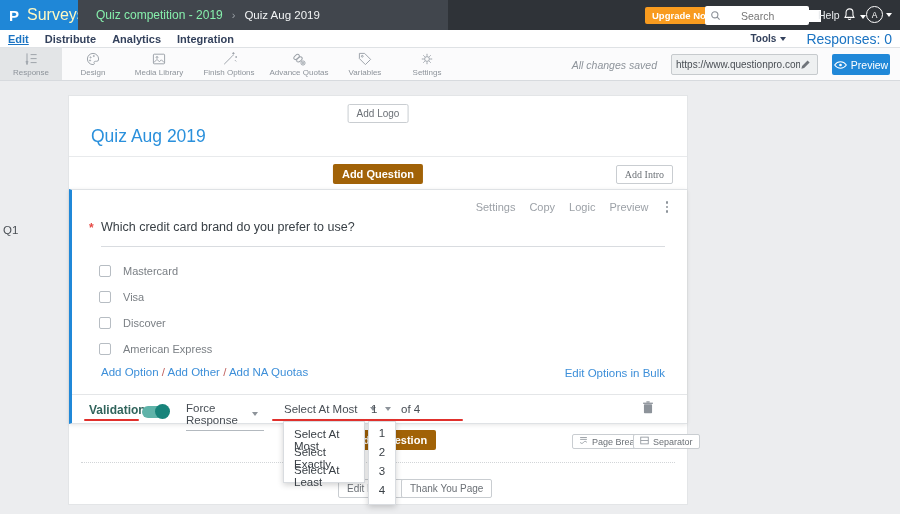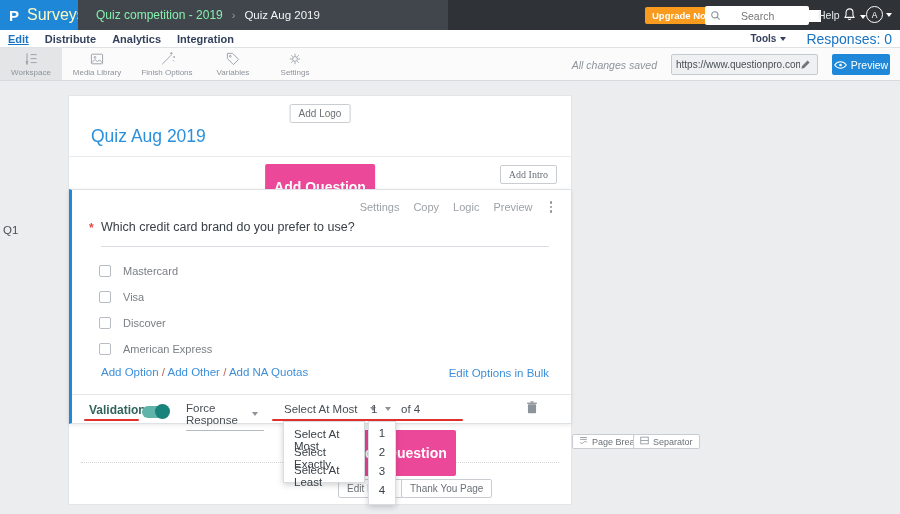--- a/index.html
+++ b/index.html
@@ -60,29 +60,29 @@
   .url-box { width:147px; height:21px; background:#eef0f1; border:1px solid #c6cacd; border-radius:2px;
              display:flex; align-items:center; padding:0 4px; }
   .url-box input { border:none; outline:none; background:transparent; width:124px; font-size:10px;
                    color:#4a4f55; font-family:"Liberation Sans",sans-serif; }
   .preview-btn { width:58px; height:21px; background:#2088d8; border:none; border-radius:2px; color:#fff;
                  font-size:10.5px; display:flex; align-items:center; justify-content:center; gap:4px;
                  cursor:pointer; font-family:"Liberation Sans",sans-serif; }
 
   
   .q-id { position:absolute; left:3px; top:224px; font-size:11.5px; color:#4a4f55; }
-  .card { position:absolute; left:68px; top:95px; width:504px; height:410px; background:#fff;
+  .card { position:absolute; left:68px; top:95px; width:620px; height:410px; background:#fff;
           border:1px solid #e3e5e7; }
   .btn-ghost { background:#fff; border:1px solid #c9cdd1; border-radius:2px; color:#6b7076;
                font-size:10px; padding:3px 8px; cursor:pointer; font-family:"Liberation Sans",sans-serif; white-space:nowrap; }
   .add-logo { position:absolute; left:50%; transform:translateX(-50%); top:8px; }
   .survey-title { position:absolute; left:22px; top:30px; font-size:17.5px; color:#2a90dc; cursor:text; }
   .divider1 { position:absolute; left:0; right:0; top:60px; border-top:1px solid #e8eaec; }
-  .btn-primary { background:#ec4899; border:none; border-radius:2px; color:#fff; font-size:14px;
-                 font-weight:bold; padding:15px 9px; cursor:pointer; font-family:"Liberation Sans",sans-serif; white-space:nowrap; }
+  .btn-primary { background:#a16207; border:none; border-radius:2px; color:#fff; font-size:11px;
+                 font-weight:bold; padding:4px 9px; cursor:pointer; font-family:"Liberation Sans",sans-serif; white-space:nowrap; }
   .add-q-top { position:absolute; left:50%; transform:translateX(-50%); top:68px; }
   .add-intro { position:absolute; right:14px; top:69px;font-family:Liberation Serif, serif; }
 
   
   .qblock { position:absolute; left:0; right:0; top:93px; height:235px; background:#fff;
             border-top:1px solid #dfe2e5; border-bottom:1px solid #dfe2e5; border-left:3px solid #2088d8;
             box-shadow:0 1px 4px rgba(0,0,0,0.10); }
   .q-actions { position:absolute; right:16px; top:10px; display:flex; align-items:center; gap:14px; }
   .q-action { font-size:11px; color:#9ca1a7; cursor:pointer; }
   .kebab { display:flex; flex-direction:column; gap:2px; cursor:pointer; padding:1px 3px; }
@@ -198,41 +198,63 @@
     <div class="tb-item selected">
       <span class="tb-ico">
         <svg viewBox="0 0 20 20" width="16" height="16" fill="none" stroke="#9ba1a8" stroke-width="1.2">
             <line x1="5" y1="3" x2="5" y2="13"></line>
             <path d="M3.8 13L5 17l1.2-4z"></path>
             <line x1="9.5" y1="4.5" x2="17" y2="4.5"></line>
             <line x1="9.5" y1="9.5" x2="17" y2="9.5"></line>
             <line x1="9.5" y1="14.5" x2="17" y2="14.5"></line>
           </svg>
       </span>
-      <span class="tb-label">Workspace</span>
+      <span class="tb-label">Response</span>
+    </div>
+    <div class="tb-item">
+      <span class="tb-ico">
+        <svg viewBox="0 0 20 20" width="16" height="16" fill="none" stroke="#9ba1a8" stroke-width="1.2">
+            <path d="M10 3a7 7 0 1 0 0 14c1.6 0 2-1.1 1.4-2.1-.5-1 .1-2 1.6-2h1.4A2.6 2.6 0 0 0 17 10a7 7 0 0 0-7-7z"></path>
+            <circle cx="7" cy="8" r=".7"></circle>
+            <circle cx="11" cy="6.3" r=".7"></circle>
+            <circle cx="6.3" cy="11.8" r=".7"></circle>
+          </svg>
+      </span>
+      <span class="tb-label">Design</span>
     </div>
     <div class="tb-item wide">
       <span class="tb-ico">
         <svg viewBox="0 0 20 20" width="16" height="16" fill="none" stroke="#9ba1a8" stroke-width="1.2">
             <rect x="3" y="4" width="14" height="12" rx="1"></rect>
             <circle cx="7.5" cy="8" r="1.1"></circle>
             <path d="M3.5 14.5l4-4 3 3 2.5-2.5 3.5 3.5"></path>
           </svg>
       </span>
       <span class="tb-label">Media Library</span>
     </div>
     <div class="tb-item wide">
       <span class="tb-ico">
         <svg viewBox="0 0 20 20" width="16" height="16" fill="none" stroke="#9ba1a8" stroke-width="1.2">
             <line x1="4" y1="16.5" x2="13.5" y2="7"></line>
             <path d="M13.5 7l2-2"></path>
             <path d="M15.5 1.5v3M14 3h3M18 7.5h2M19 6.5v2M17.5 11.5l1.5 1.5"></path>
           </svg>
       </span>
       <span class="tb-label">Finish Options</span>
+    </div>
+    <div class="tb-item wide">
+      <span class="tb-ico">
+        <svg viewBox="0 0 20 20" width="16" height="16" fill="none" stroke="#9ba1a8" stroke-width="1.2">
+            <ellipse cx="7" cy="7.5" rx="4" ry="2.4" transform="rotate(-40 7 7.5)"></ellipse>
+            <ellipse cx="10.5" cy="10.5" rx="4" ry="2.4" transform="rotate(-40 10.5 10.5)"></ellipse>
+            <circle cx="15" cy="15" r="2.6"></circle>
+            <circle cx="15" cy="15" r="0.8"></circle>
+          </svg>
+      </span>
+      <span class="tb-label">Advance Quotas</span>
     </div>
     <div class="tb-item">
       <span class="tb-ico">
         <svg viewBox="0 0 20 20" width="16" height="16" fill="none" stroke="#9ba1a8" stroke-width="1.2">
             <path d="M3 3h6.5l7.5 7.5-6.5 6.5L3 9.5z"></path>
             <circle cx="6.6" cy="6.6" r="1.1"></circle>
           </svg>
       </span>
       <span class="tb-label">Variables</span>
     </div>

